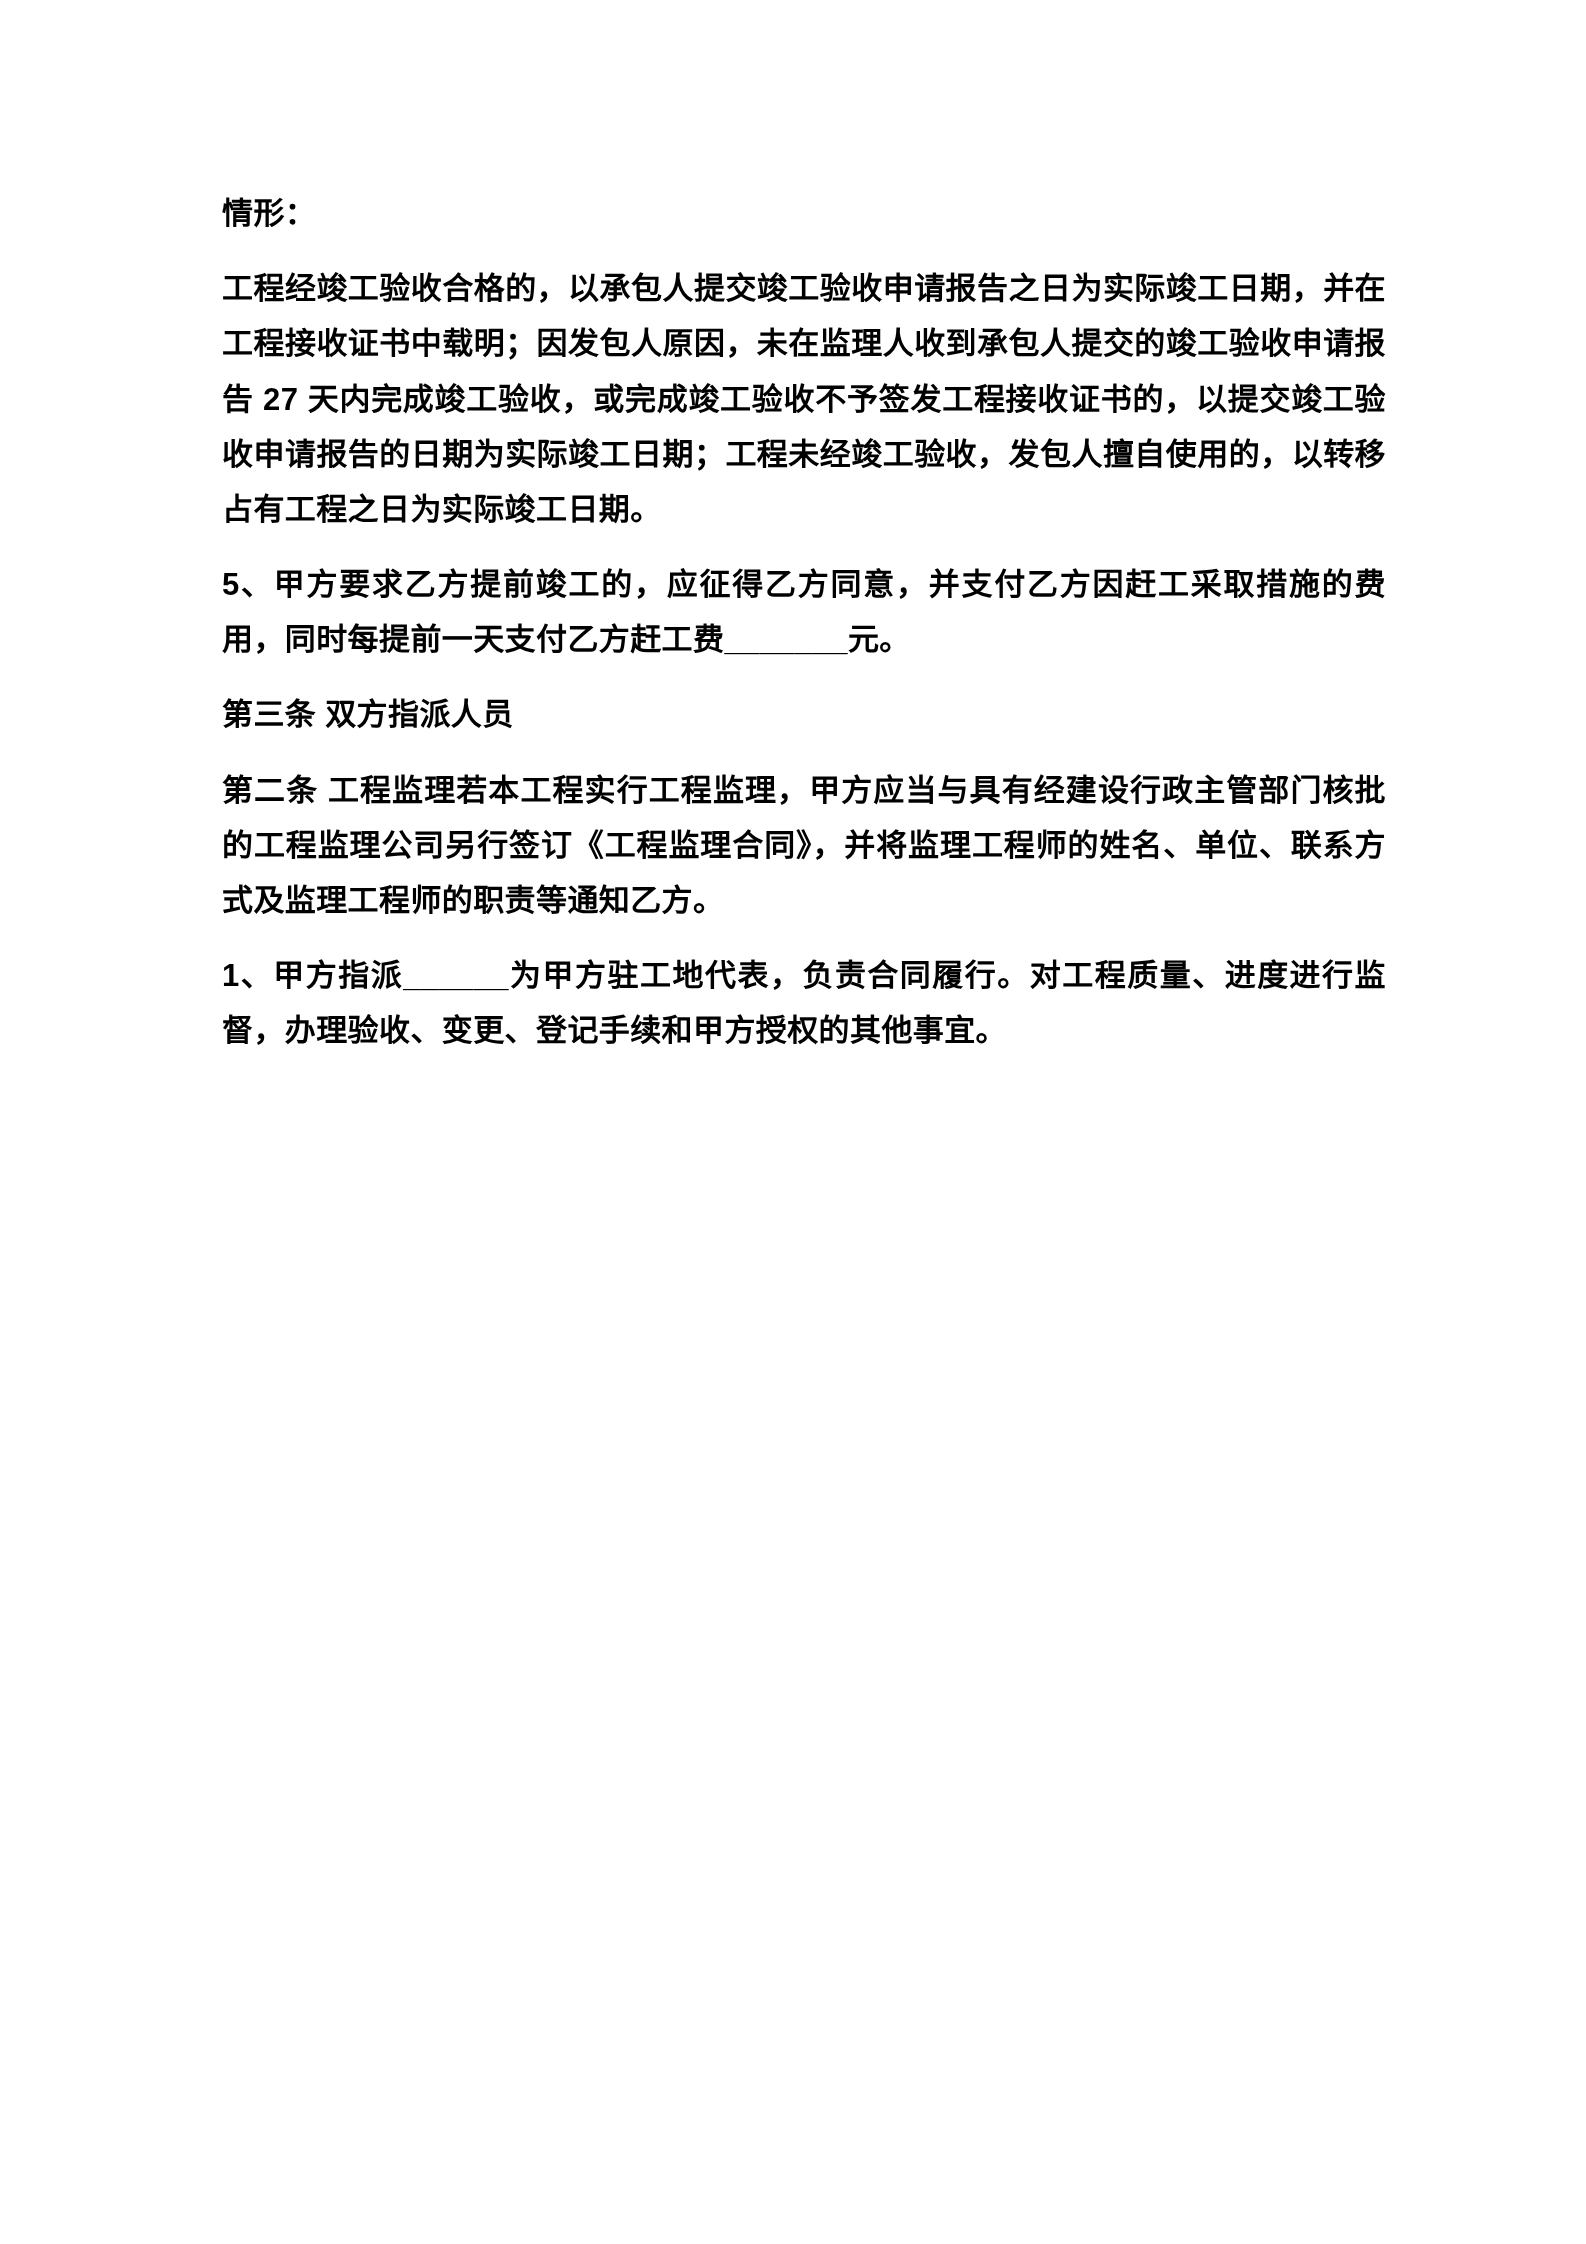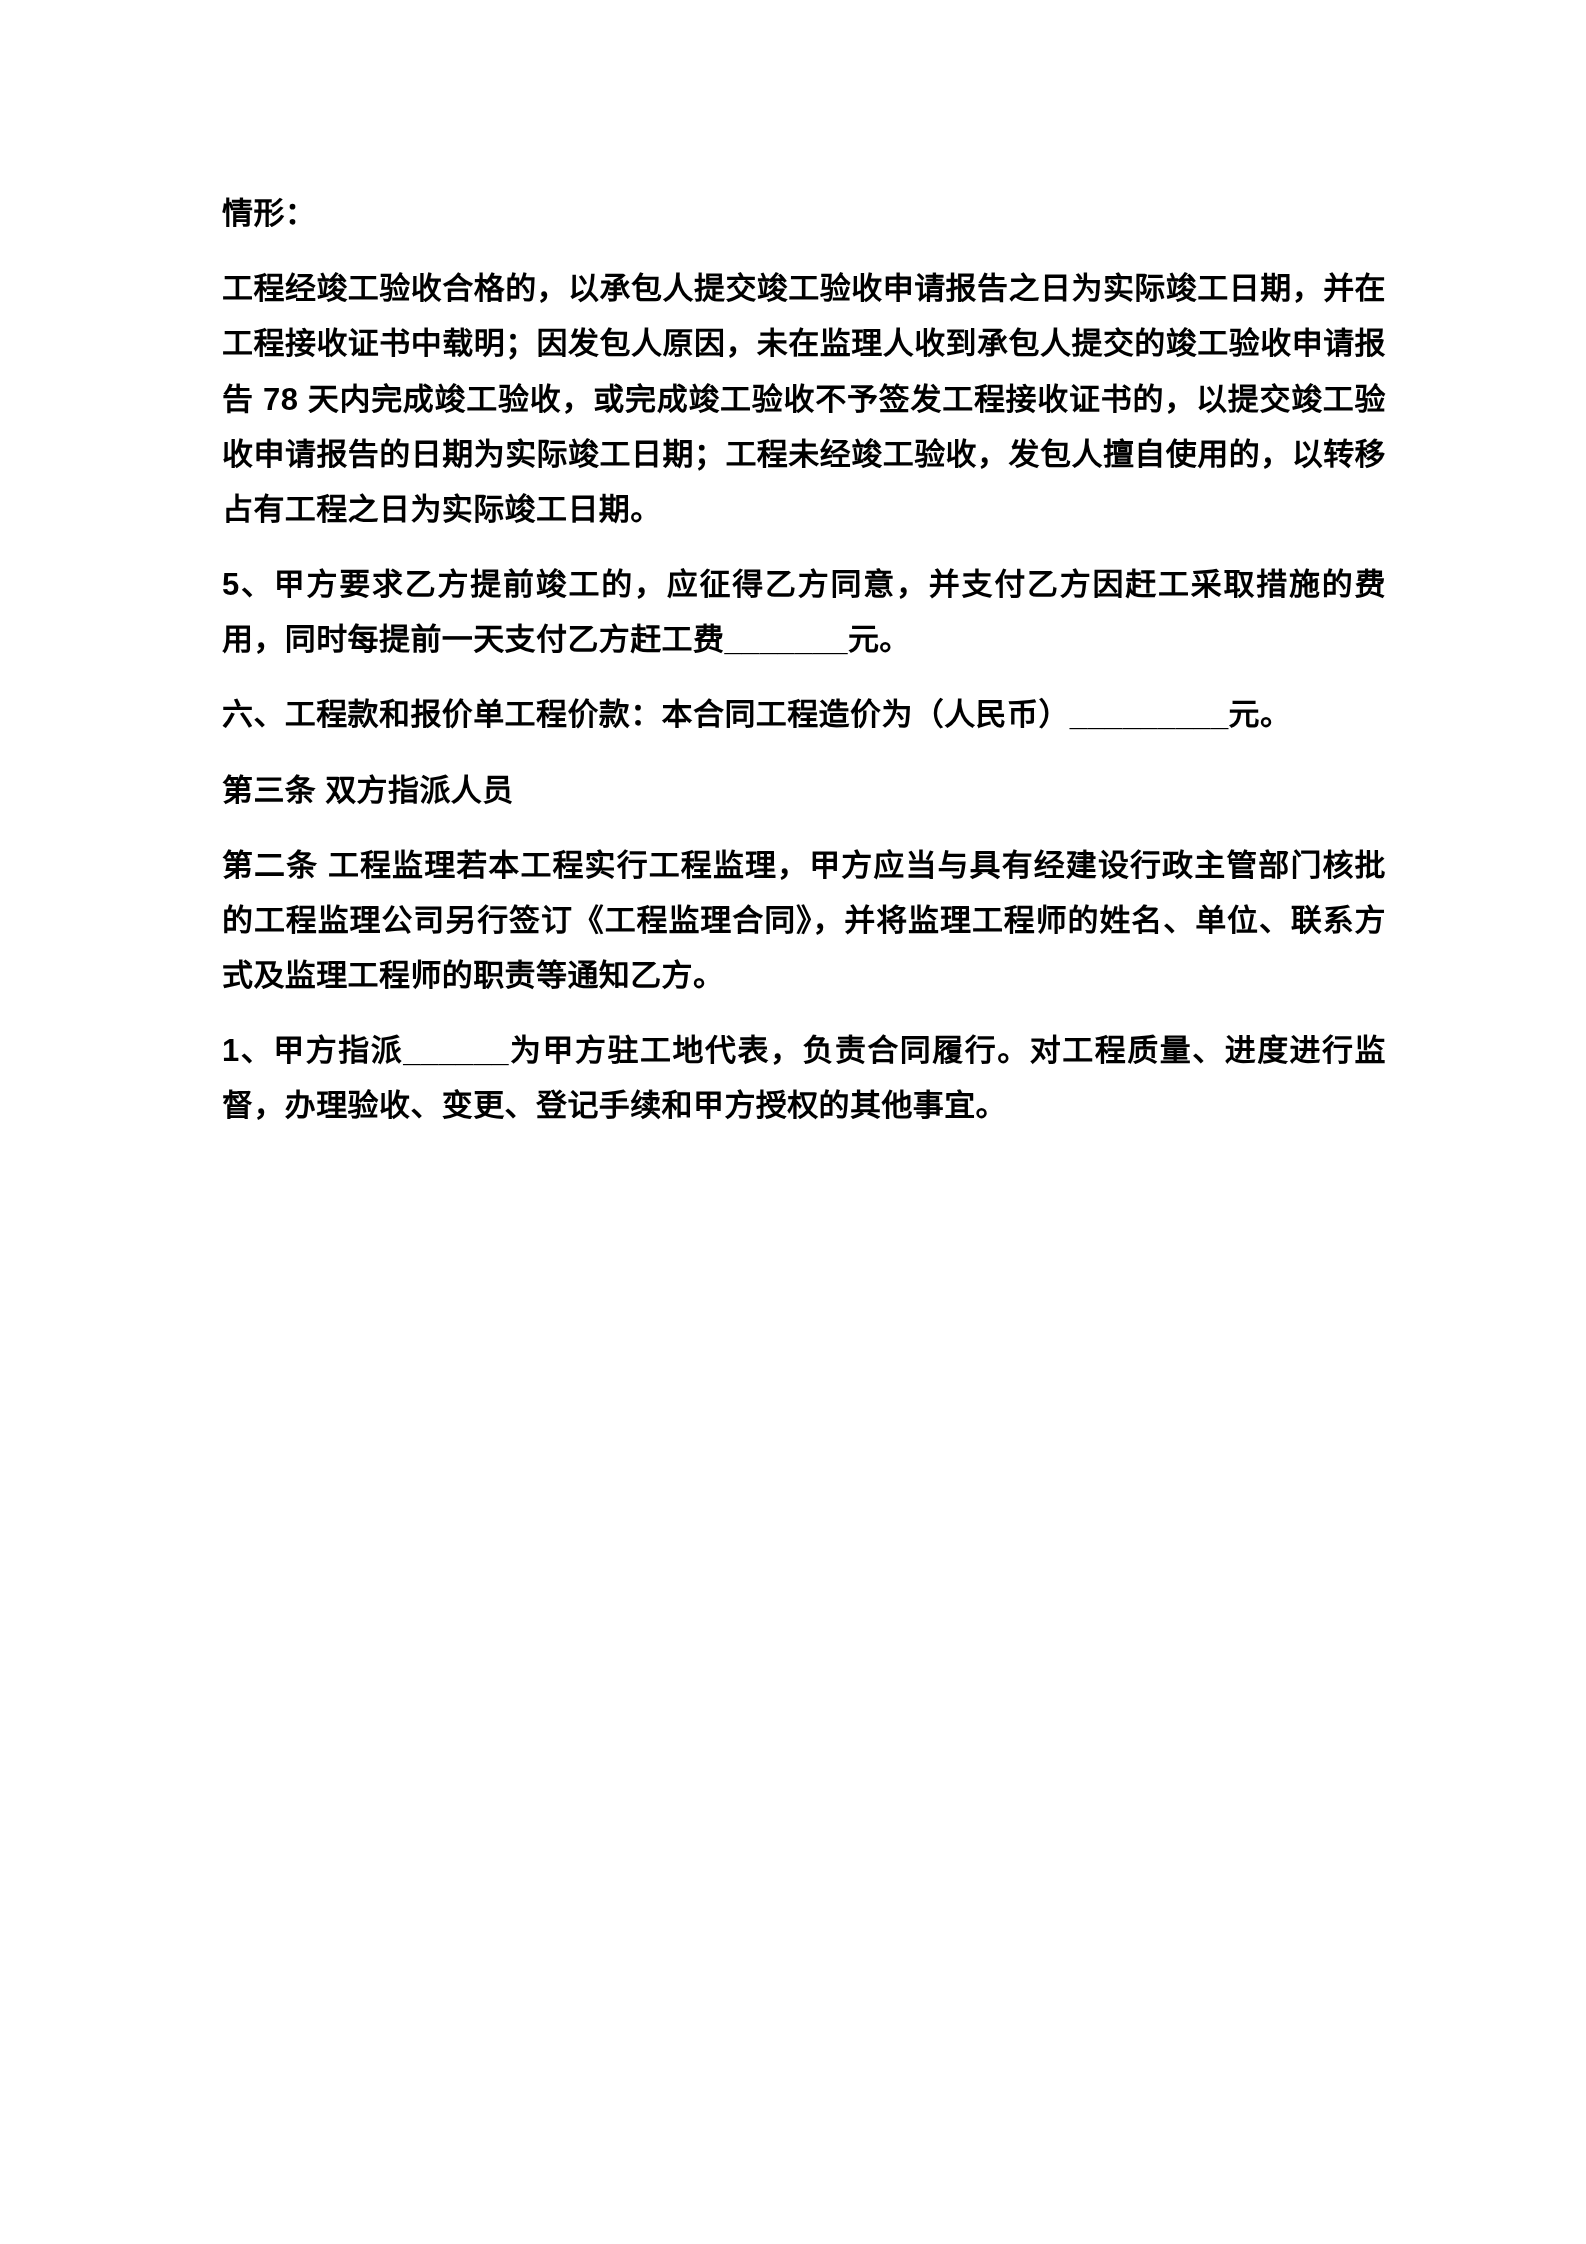--- a/index.html
+++ b/index.html
@@ -37,20 +37,19 @@
   p.para:last-child {
     margin-bottom: 0;
   }
 </style>
 </head>
 <body>
 
 <div class="page">
   <div class="doc-body">
     <p class="para">情形：</p>
-    <p class="para">工程经竣工验收合格的，以承包人提交竣工验收申请报告之日为实际竣工日期，并在工程接收证书中载明；因发包人原因，未在监理人收到承包人提交的竣工验收申请报告 78 天内完成竣工验收，或完成竣工验收不予签发工程接收证书的，以提交竣工验收申请报告的日期为实际竣工日期；工程未经竣工验收，发包人擅自使用的，以转移占有工程之日为实际竣工日期。</p>
+    <p class="para">工程经竣工验收合格的，以承包人提交竣工验收申请报告之日为实际竣工日期，并在工程接收证书中载明；因发包人原因，未在监理人收到承包人提交的竣工验收申请报告 27 天内完成竣工验收，或完成竣工验收不予签发工程接收证书的，以提交竣工验收申请报告的日期为实际竣工日期；工程未经竣工验收，发包人擅自使用的，以转移占有工程之日为实际竣工日期。</p>
     <p class="para">5、甲方要求乙方提前竣工的，应征得乙方同意，并支付乙方因赶工采取措施的费用，同时每提前一天支付乙方赶工费_______元。</p>
-    <p class="para">六、工程款和报价单工程价款：本合同工程造价为（人民币）_________元。</p>
     <p class="para">第三条 双方指派人员</p>
     <p class="para">第二条 工程监理若本工程实行工程监理，甲方应当与具有经建设行政主管部门核批的工程监理公司另行签订《工程监理合同》，并将监理工程师的姓名、单位、联系方式及监理工程师的职责等通知乙方。</p>
     <p class="para">1、甲方指派______为甲方驻工地代表，负责合同履行。对工程质量、进度进行监督，办理验收、变更、登记手续和甲方授权的其他事宜。</p>
   </div>
 </div>
 
 </body></html>

